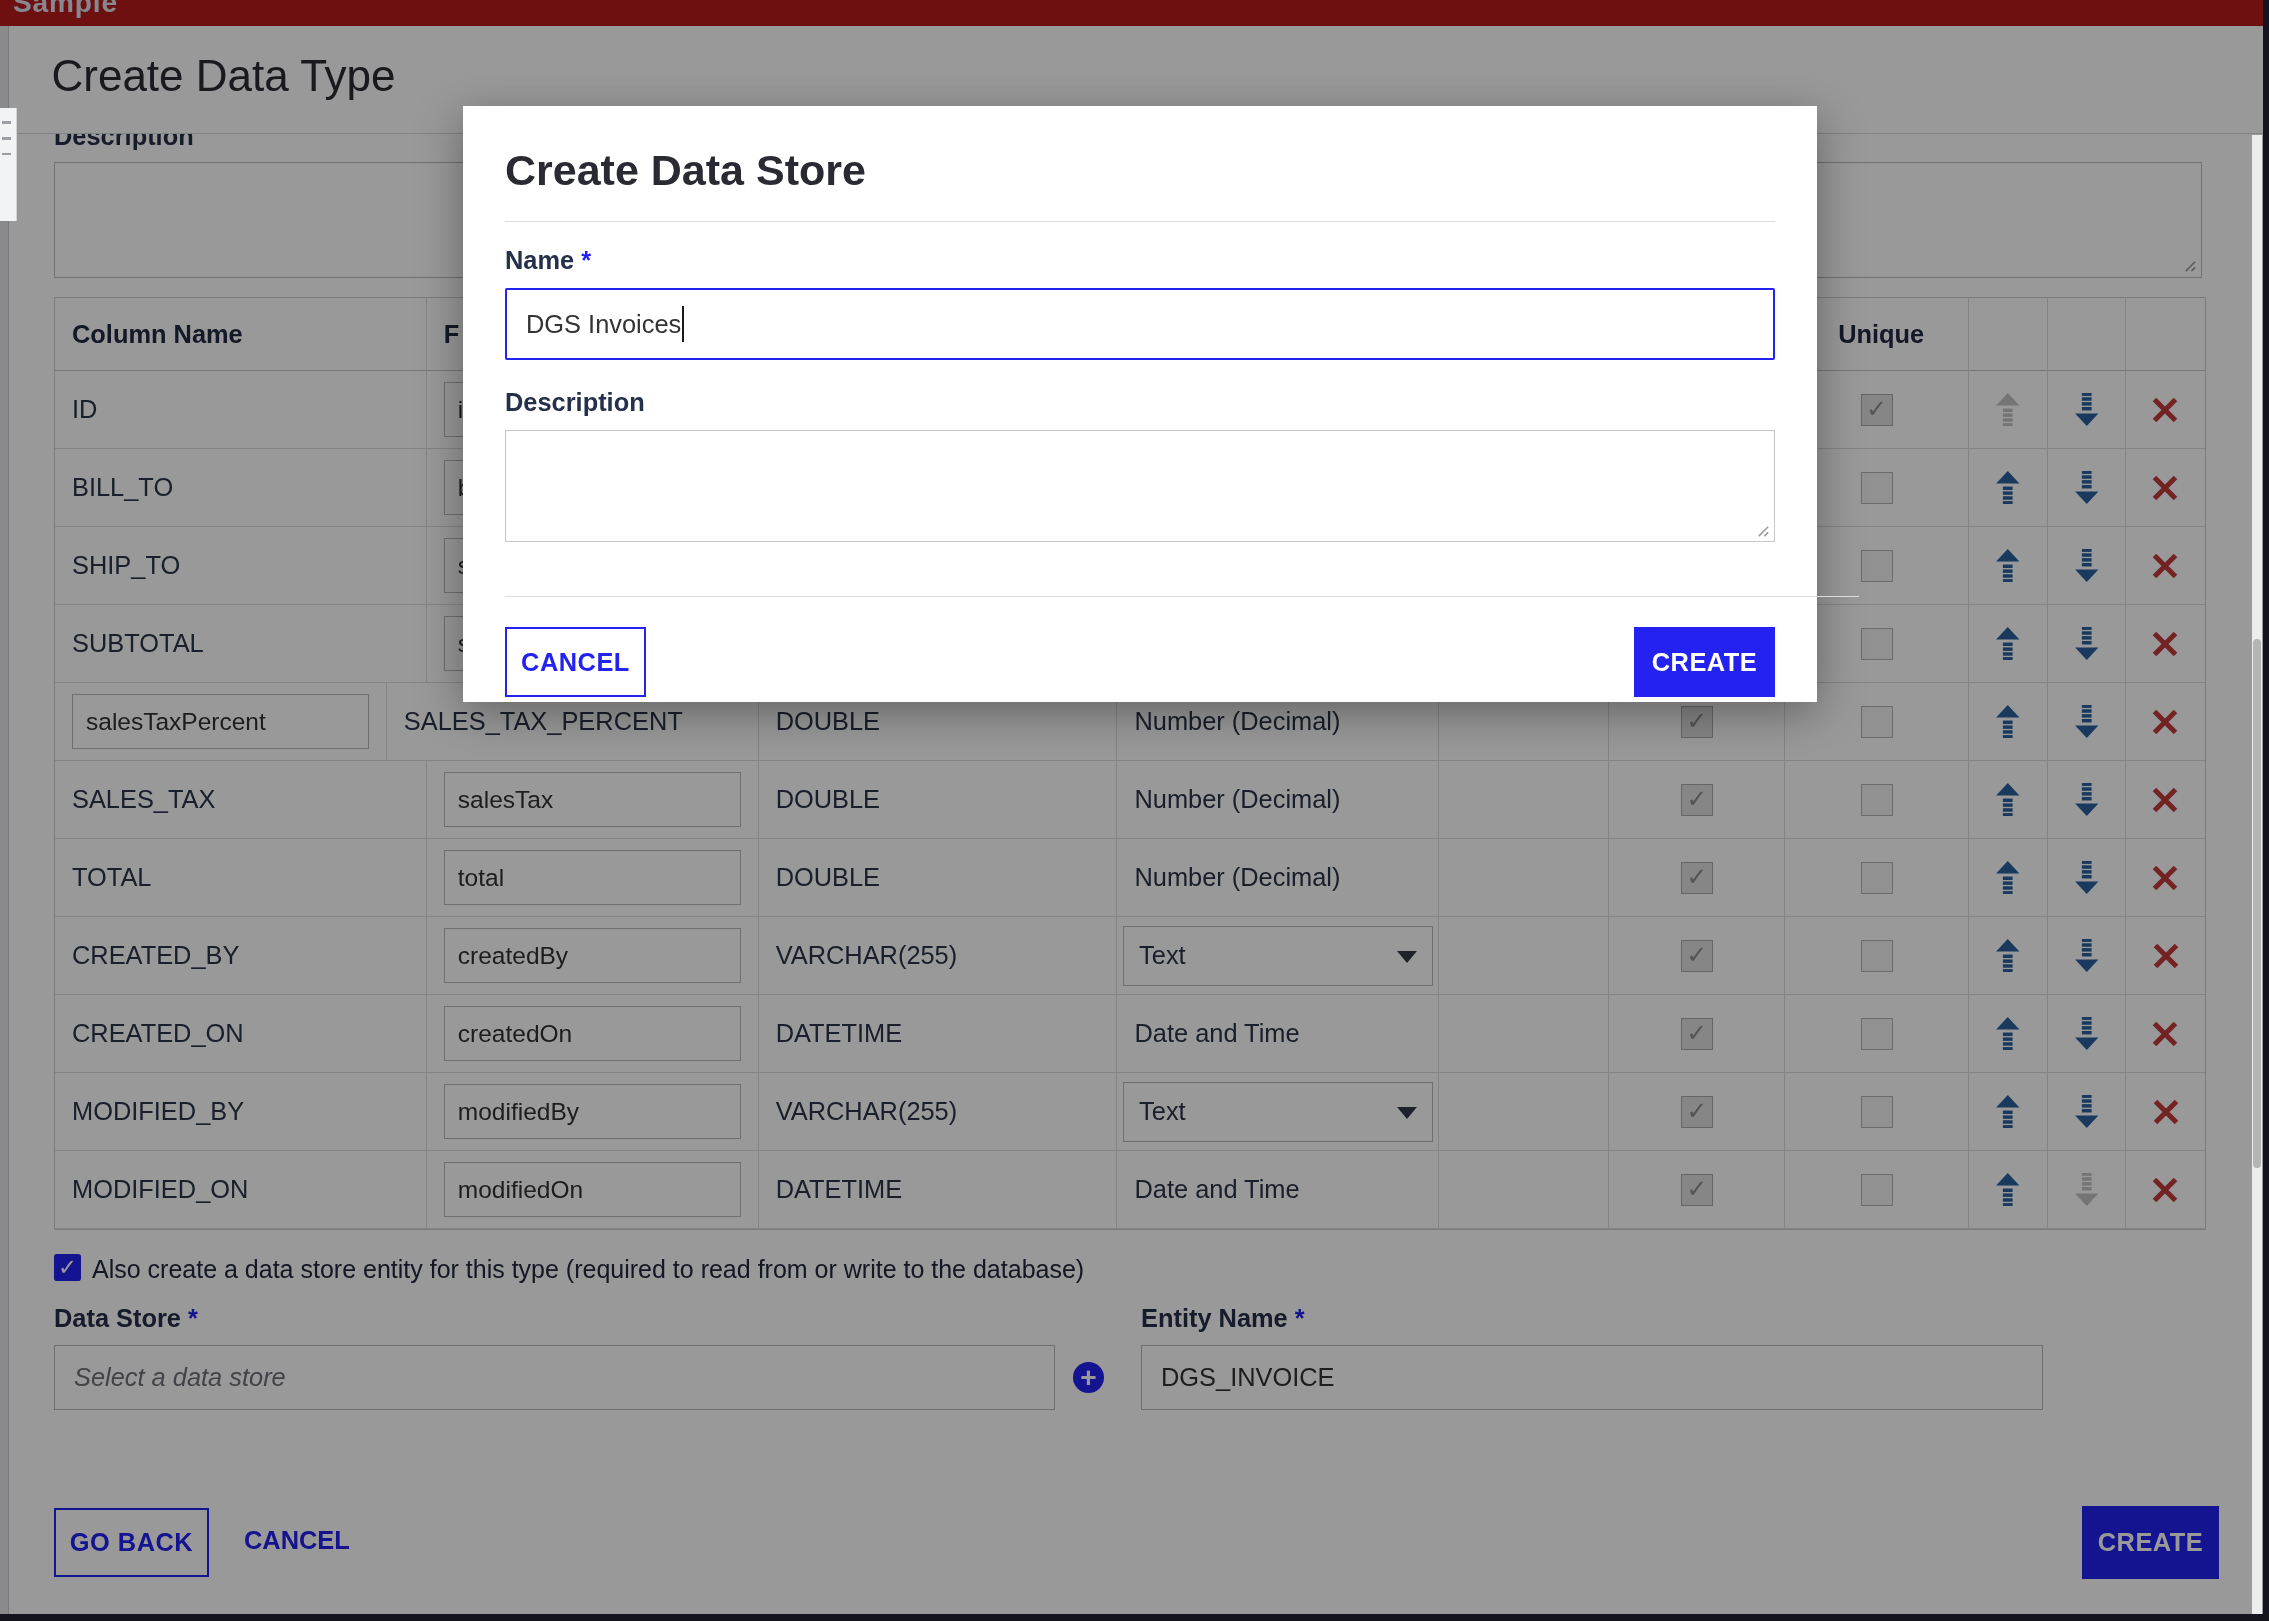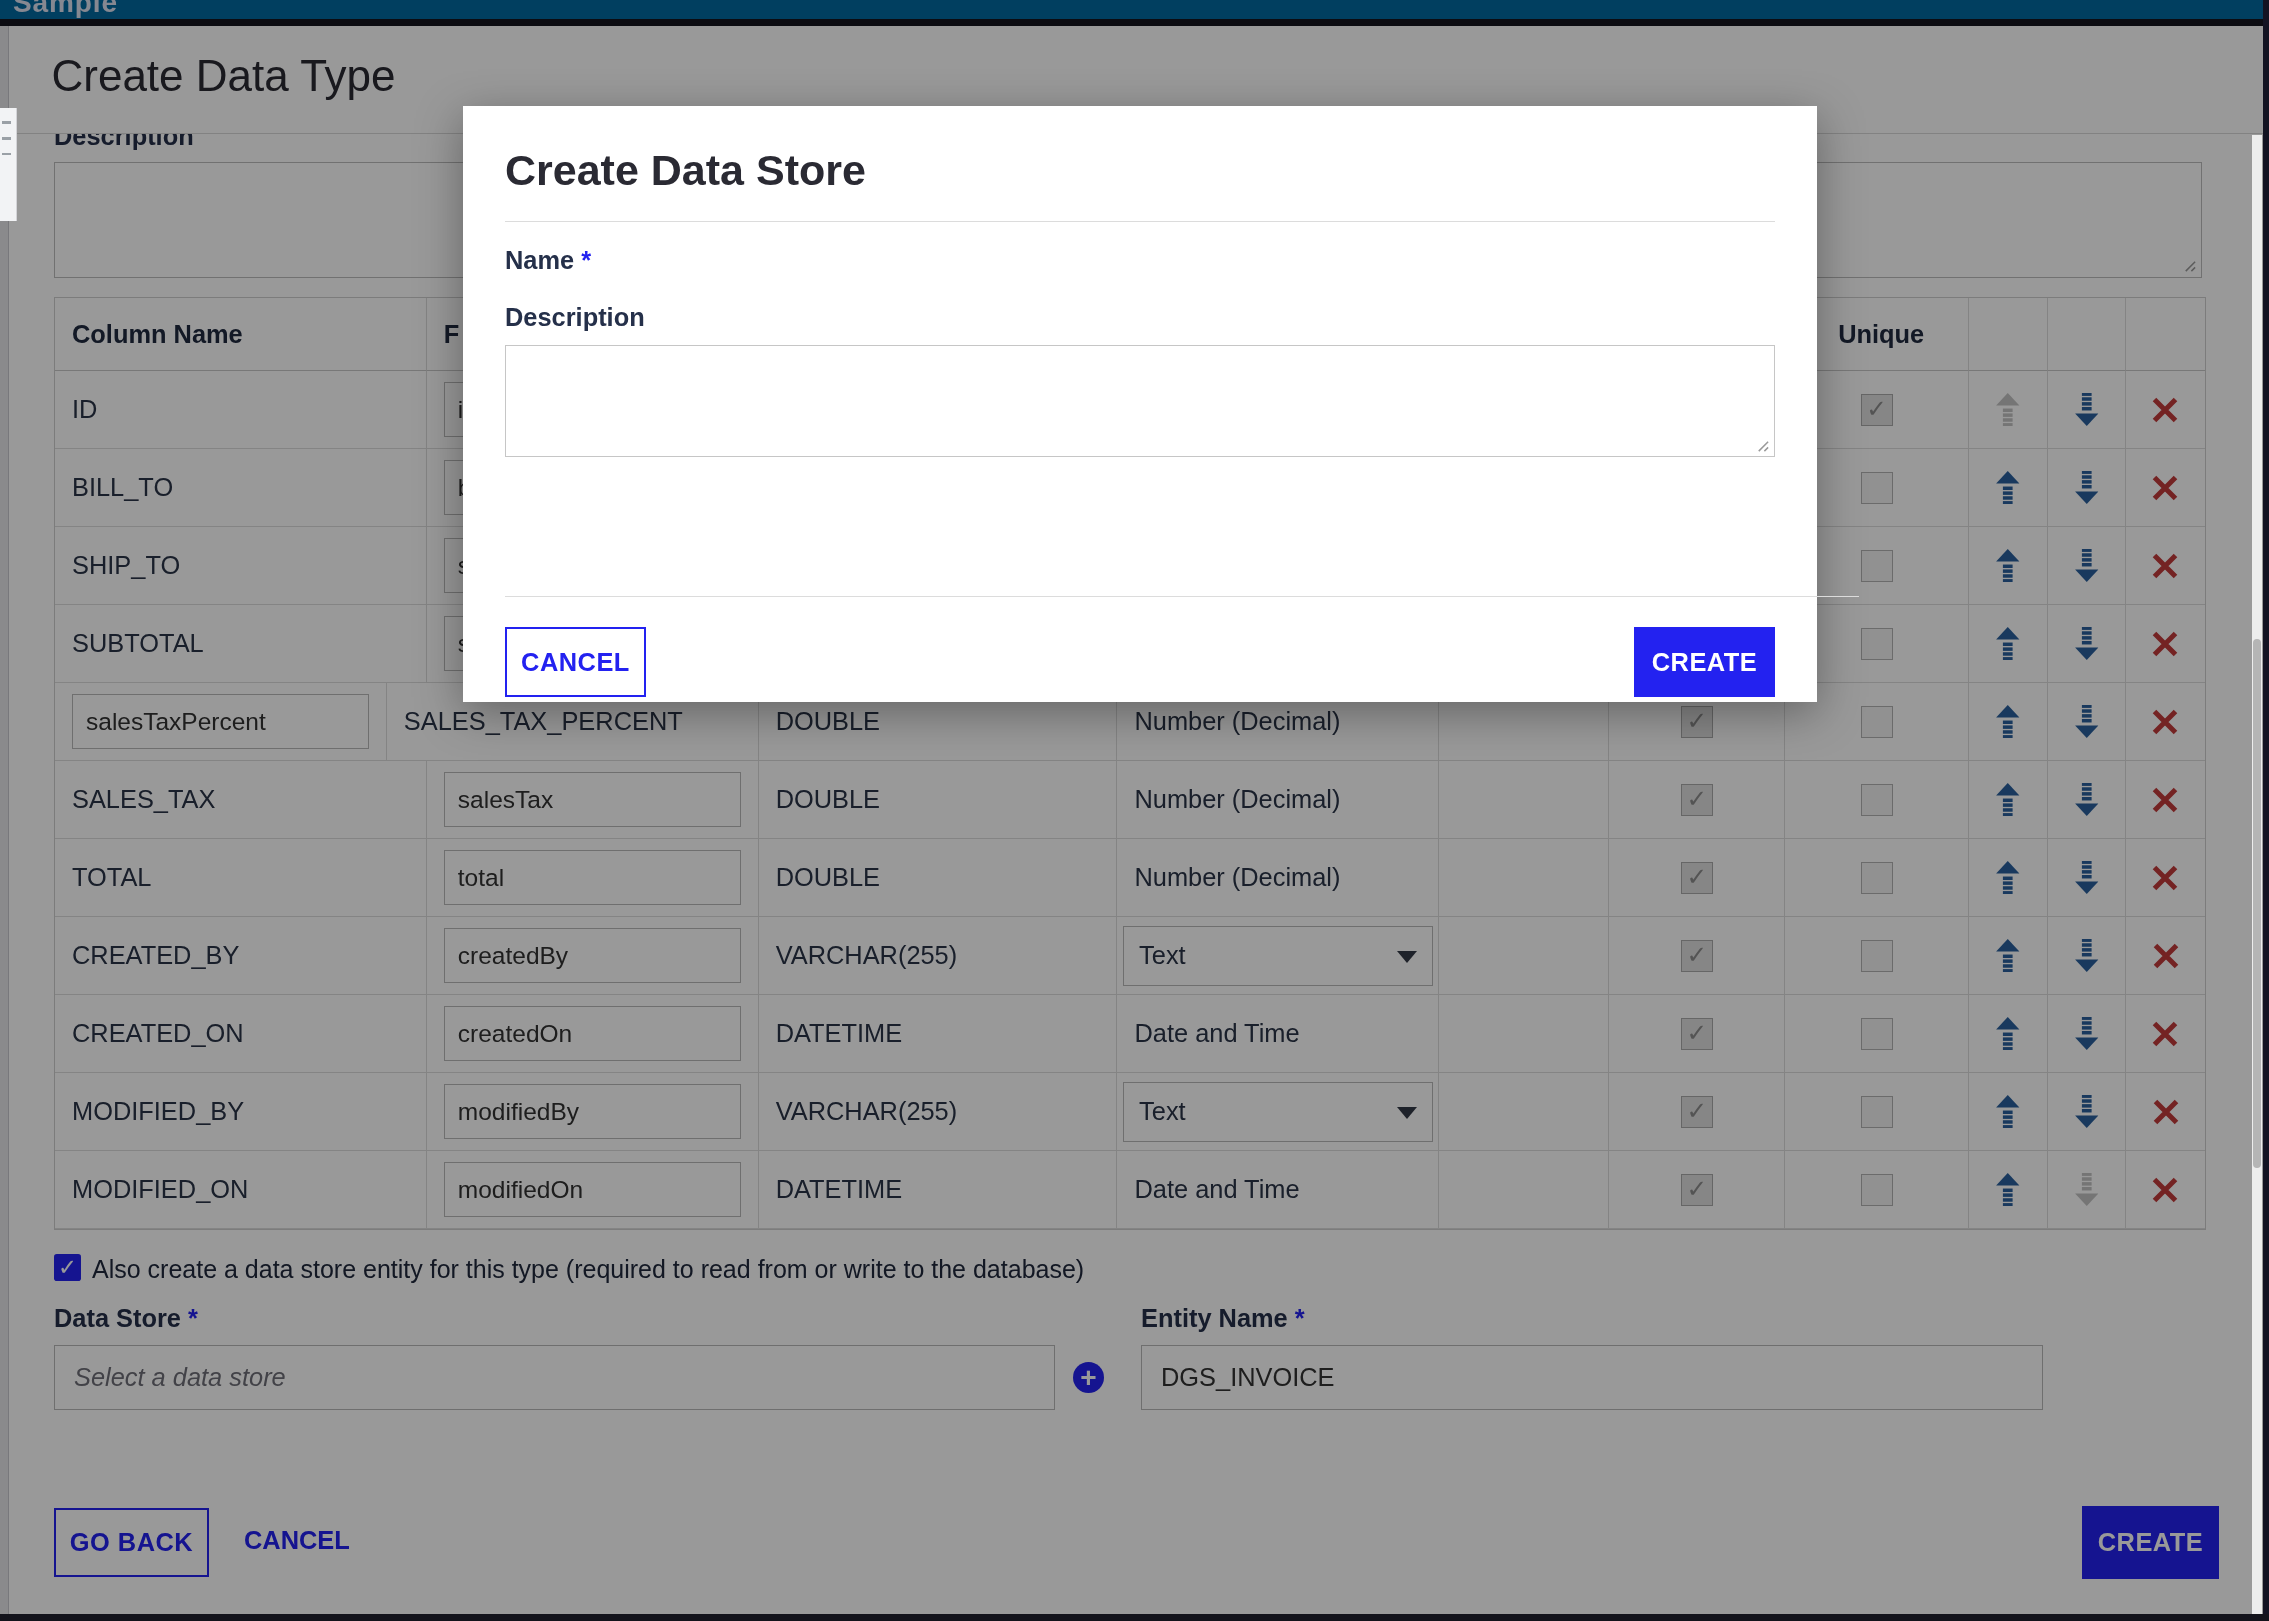--- a/index.html
+++ b/index.html
@@ -1,20 +1,20 @@
 <!DOCTYPE html>
 <html style="font-size:15px"><head>
 <meta charset="utf-8">
 <style>
   html,body{margin:0;padding:0;background:#0e0e18;}
   *{box-sizing:border-box;font-family:"Liberation Sans","DejaVu Sans",sans-serif;}
   #stage{position:relative;width:2269px;height:1621px;overflow:hidden;background:#15151f;}
 
   
-  #app-bar{position:absolute;left:0;top:0;width:2269px;height:19px;background:#0369a1;overflow:hidden;}
+  #app-bar{position:absolute;left:0;top:0;width:2269px;height:26px;background:#b91c1c;overflow:hidden;}
   #app-bar .clipped{position:absolute;left:13px;top:-13px;color:#dfe3f2;font-size:28px;font-weight:700;letter-spacing:0.9px;}
   #left-edge{position:absolute;left:0;top:26px;width:8.5px;height:1588px;background:#e6e6ea;border-right:0.9px solid #c9c9cf;}
   #dialog-panel{position:absolute;left:8.5px;top:26px;width:2254px;height:1588px;background:#ffffff;}
   #page-bottom-strip{position:absolute;left:0;top:1614px;width:2269px;height:7.5px;background:#20202e;}
   #right-dark-strip{position:absolute;left:2263px;top:0;width:6.6px;height:1621px;background:#20203a;}
 
   #page-header{position:absolute;left:8.5px;top:26px;width:2254px;height:108px;background:#fff;border-bottom:1.9px solid #d9d9d9;z-index:5;}
   #page-title{position:absolute;left:43px;top:24.5px;font-size:44px;font-weight:400;color:#2a2a33;}
 
   #desc-label{position:absolute;left:54px;top:122px;font-size:25.4px;font-weight:700;color:#25304a;z-index:1;}
@@ -701,20 +701,24 @@
       <i></i>
       <i></i>
     </div>
 
   <div id="modal">
     <div id="modal-title">Create Data Store</div>
     <div class="modal-divider"></div>
     <div id="modal-name-label">
       <span>Name</span> <span class="req">*</span>
     </div>
+    <div id="modal-name-input" role="textbox">
+      <span>DGS Invoices</span>
+        <span class="caret-bar"></span>
+    </div>
     <div id="modal-desc-label">Description</div>
     <div id="modal-textarea">
       <svg class="resize-grip" viewBox="0 0 16 16">
           <path d="M14 4 L4 14 M14 10 L10 14" stroke="#9a9a9a" stroke-width="1.6" fill="none"></path>
         </svg>
     </div>
     <div class="modal-divider" id="modal-footer"></div>
     <div id="modal-buttons">
       <button id="modal-cancel-btn" class="btn btn-outline">CANCEL</button>
       <button id="modal-create-btn" class="btn btn-primary">CREATE</button>

